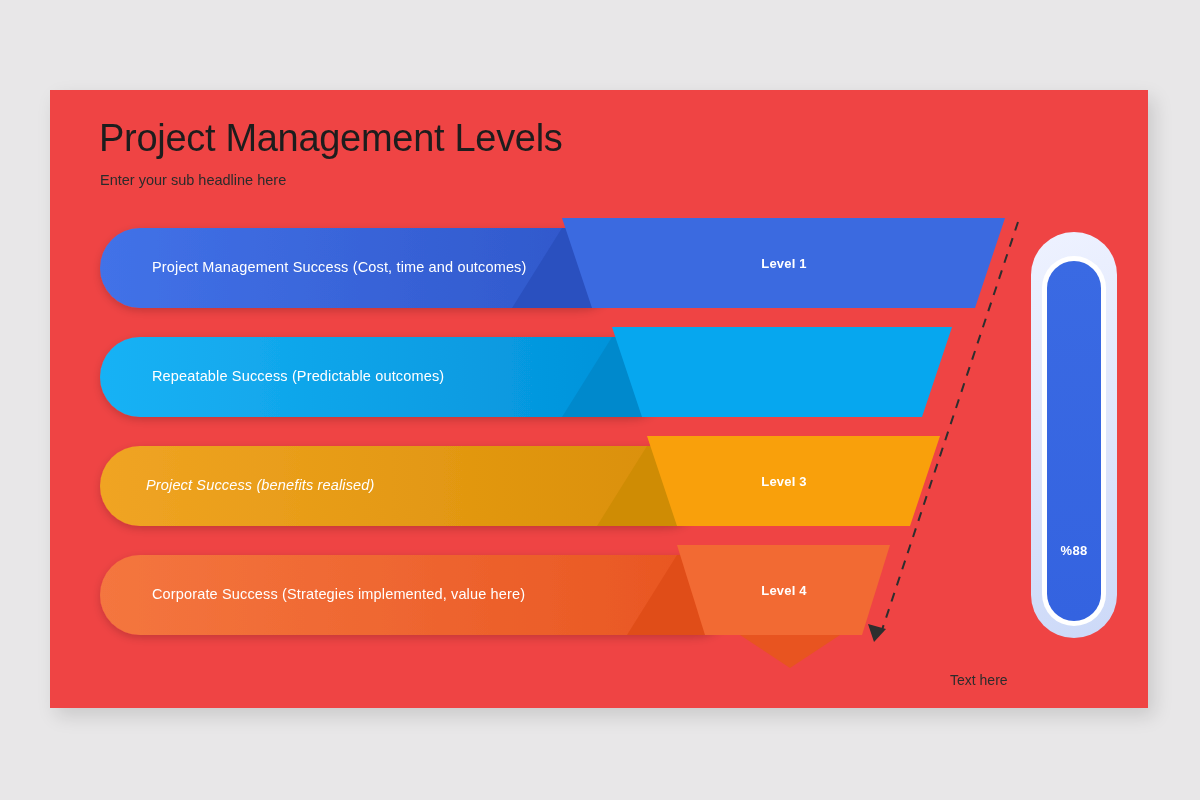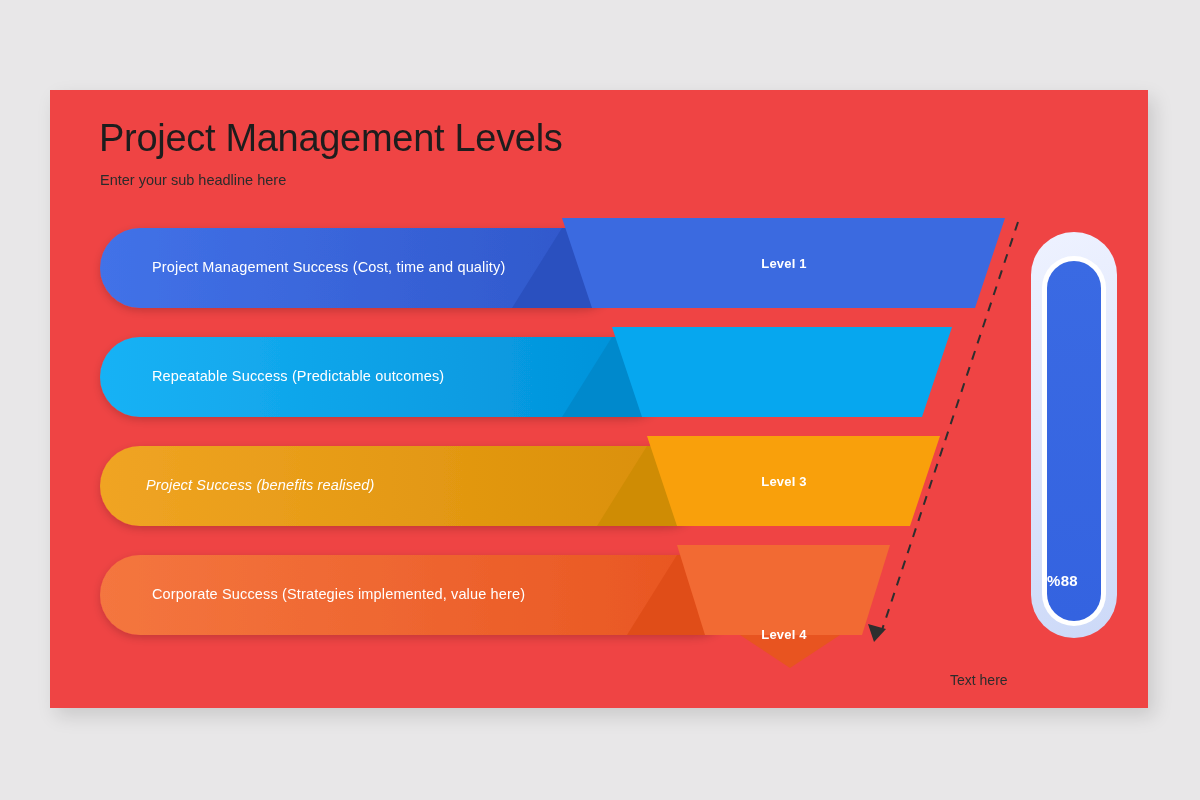--- a/index.html
+++ b/index.html
@@ -122,24 +122,24 @@
     left: 16px;
     top: 29px;
     width: 54px;
     height: 360px;
     border-radius: 27px;
     background: linear-gradient(180deg, #3a6ae3 0%, #3463e0 100%);
   }
   #gauge-value {
     position: absolute;
     left: 16px;
-    top: 340px;
+    top: 311px;
     width: 54px;
-    text-align: left;
-    font-size: 15px;
+    text-align: center;
+    font-size: 13px;
     font-weight: bold;
     color: #ffffff;
     letter-spacing: 0.3px;
   }
 </style>
 </head>
 <body>
 
 <div id="slide-card">
 
@@ -196,34 +196,34 @@
         <polygon points="690,545 790,545 740,578" fill="#e85420"></polygon>
         <polygon points="627,455 840,455 812,545 655,545" fill="#f26a33"></polygon>
       </g>
 
       <g>
         <path d="M 968 132 L 832 540" stroke="#2e2e2e" stroke-width="2" fill="none" stroke-dasharray="9 8" stroke-linecap="butt"></path>
         <path d="M 824 552 L 818 534 L 836 539 Z" fill="#2e2e2e"></path>
       </g>
     </svg>
 
-    <div class="bar-label" style="left:102px; top:169px;">Project Management Success (Cost, time and quality)</div>
+    <div class="bar-label" style="left:102px; top:169px;">Project Management Success (Cost, time and outcomes)</div>
 
     <div class="bar-label" style="left:102px; top:278px;">Repeatable Success (Predictable outcomes)</div>
 
     <div class="bar-label" style="left:96px; top:387px;font-style:italic;">Project Success (benefits realised)</div>
 
     <div class="bar-label" style="left:102px; top:496px;">Corporate Success (Strategies implemented, value here)</div>
 
     <div class="level-caption" style="left:634px; top:166px; width:200px;">Level 1</div>
 
 
     <div class="level-caption" style="left:634px; top:384px; width:200px;">Level 3</div>
 
-    <div class="level-caption" style="left:634px; top:493px; width:200px;margin-top:44px;">Level 4</div>
+    <div class="level-caption" style="left:634px; top:493px; width:200px;">Level 4</div>
 
     <div id="side-note">Text here</div>
 
     <div id="progress-gauge">
       <div id="gauge-track"></div>
       <div id="gauge-inner-well"></div>
       <div id="gauge-fill"></div>
       <div id="gauge-value">%88</div>
     </div>
 

